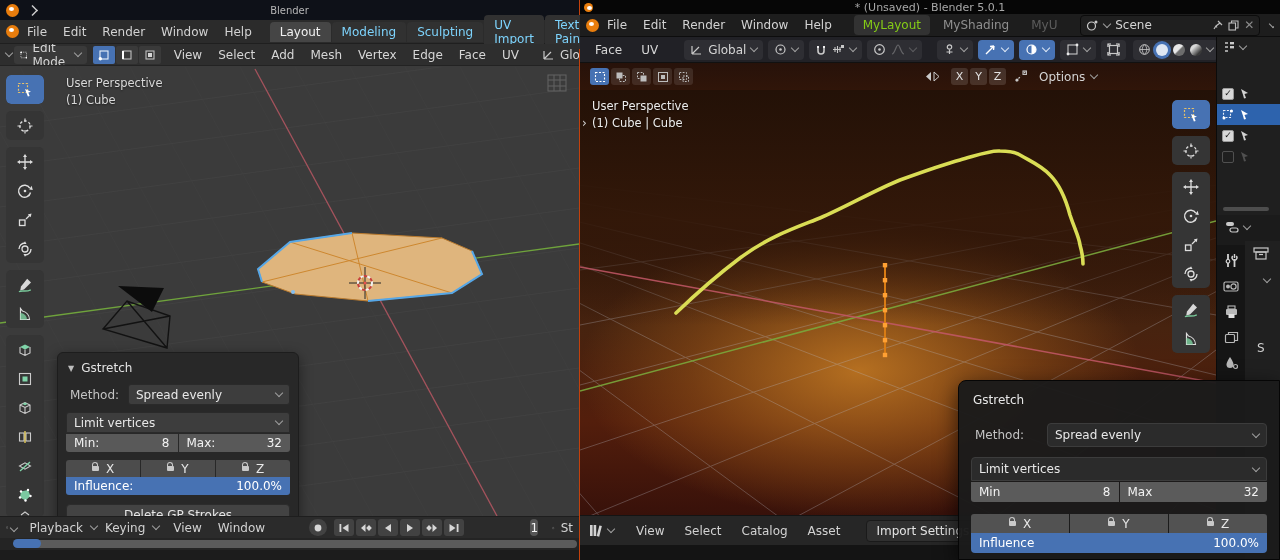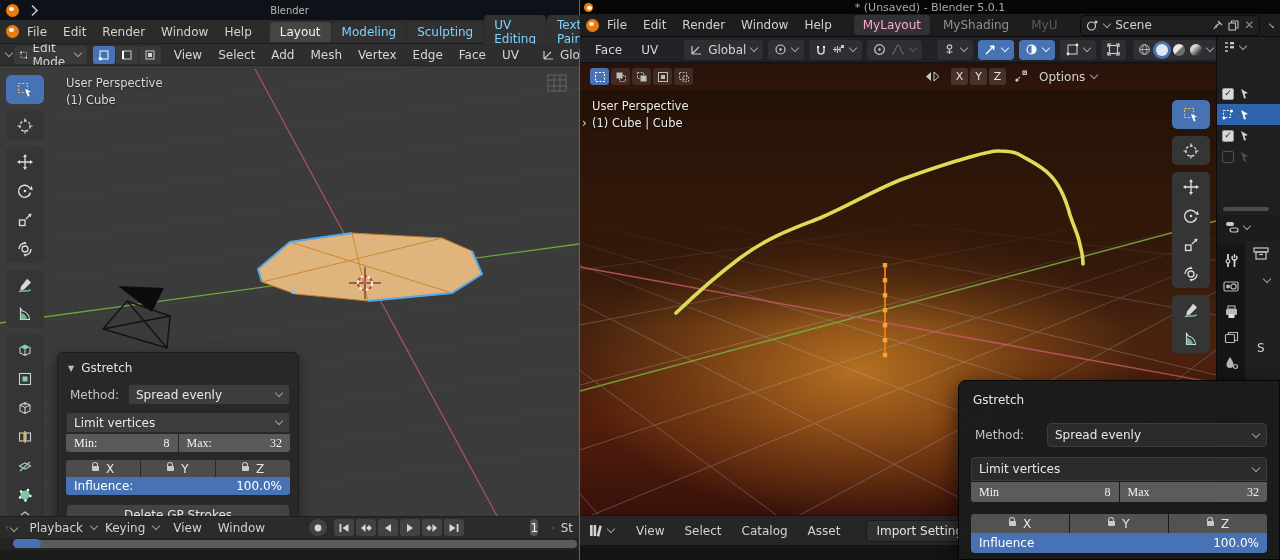--- a/index.html
+++ b/index.html
@@ -36,21 +36,21 @@
   .tgrp{background:#353535;border-radius:5px;overflow:hidden;margin-bottom:7px;display:flex;flex-direction:column;}
   .tbtn{width:38px;height:29px;display:flex;align-items:center;justify-content:center;}
   .tbtn.active{background:#4772b3;border-radius:5px;}
   
   .gpanel{position:absolute;left:57px;top:285px;width:242px;background:rgba(40,40,40,.96);border:1px solid #1d1d1d;border-radius:6px;padding:8px 8px 10px;box-sizing:border-box;box-shadow:0 4px 14px rgba(0,0,0,.45);}
   .gp-h{display:flex;align-items:center;gap:7px;color:#e3e3e3;margin:0 0 9px 2px;}
   .caret{font-size:8px;color:#bdbdbd;}
   .grow{display:flex;align-items:center;margin-bottom:7px;}
   .glabel{width:58px;color:#c3c3c3;padding-left:4px;}
   .gdrop{flex:1;display:flex;align-items:center;background:#3d3d3d;border:1px solid #2a2a2a;height:19px;border-radius:3px;padding:0 7px;color:#e8e8e8;justify-content:space-between;}
-  .minmax{display:flex;gap:1px;margin-top:1px;margin-bottom:8px;font-family:Liberation Serif, serif;}
+  .minmax{display:flex;gap:1px;margin-top:1px;margin-bottom:8px;}
   .mcell{flex:1;background:#595959;height:18px;display:flex;align-items:center;justify-content:space-between;padding:0 8px;color:#f2f2f2;}
   .mcell:first-child{border-radius:0 0 0 3px;}
   .mcell:last-child{border-radius:0 0 3px 0;}
   .xyz{display:flex;gap:1px;}
   .xcell{flex:1;background:#4c4c4c;height:17px;display:flex;align-items:center;gap:7px;justify-content:center;color:#e8e8e8;}
   .xcell:first-child{border-radius:3px 0 0 0;}
   .xcell:last-child{border-radius:0 3px 0 0;}
   .lockic{width:7px;height:5px;background:#c9c9c9;position:relative;border-radius:1px;flex:none;}
   .lockic::before{content:"";position:absolute;left:0px;top:-4px;width:4px;height:4px;border:1.3px solid #c9c9c9;border-bottom:none;border-radius:3px 3px 0 0;}
   .infl{background:#4772b3;height:18px;display:flex;align-items:center;justify-content:space-between;padding:0 8px;color:#fff;border-radius:0 0 3px 3px;margin-bottom:9px;}
@@ -65,21 +65,21 @@
   .scr-knob{position:absolute;left:24px;top:2px;width:9px;height:8px;background:#3a3a3a;border-radius:50%;}
   .scr-blue{position:absolute;left:13px;top:1px;width:28px;height:9px;background:#4772b3;border-radius:5px;}
   .lw-bot{position:absolute;left:0;top:550px;width:100%;height:10px;background:#1c1c1c;}
 
   
   .win-r{position:absolute;left:580px;top:0;width:700px;height:560px;background:#1b1b1b;}
   .rw-title{position:absolute;left:0;top:0;width:100%;height:14px;background:#060606;display:flex;align-items:center;}
   .rw-title .ttl{position:absolute;left:0;right:0;text-align:center;font-size:11px;color:#a8a8a8;}
   .rw-menu{position:absolute;left:0;top:14px;width:100%;height:23px;background:#1d1d1d;border-bottom:1px solid #0d0d0d;display:flex;align-items:center;padding:0 6px;box-sizing:border-box;overflow:hidden;}
   .rtab{padding:3px 9px;border-radius:4px;color:#8f8f8f;}
-  .rtab.active{background:#323232;color:#f9a8d4;}
+  .rtab.active{background:#323232;color:#84cc16;}
   .rtab.cut{max-width:24px;overflow:hidden;opacity:.55;white-space:nowrap;}
   .field{display:flex;align-items:center;background:#1f1f1f;border:1px solid #0c0c0c;border-radius:4px;height:19px;padding:0 5px;gap:5px;}
   .rw-vph{position:absolute;left:0;top:37px;width:100%;height:26px;background:#212126;border-bottom:1px solid #111;display:flex;align-items:center;gap:5px;padding:0 8px;box-sizing:border-box;overflow:hidden;}
   .chip{display:flex;align-items:center;gap:5px;background:#2e2e33;border-radius:4px;height:20px;padding:0 6px;}
   .chip.blue{background:#4772b3;}
   .shadegrp{display:flex;align-items:center;background:#2e2e33;border-radius:4px;height:20px;padding:0 5px;gap:5px;margin-left:2px;}
   .sph{width:12px;height:12px;border-radius:50%;}
   .rw-tset{position:absolute;left:0;top:63px;width:636px;height:27px;background:linear-gradient(180deg,#27120a,#301509);display:flex;align-items:center;padding:0 10px;box-sizing:border-box;}
   .selmini{display:flex;gap:2px;}
   .smb{width:19px;height:17px;background:rgba(255,255,255,.10);border-radius:3px;display:flex;align-items:center;justify-content:center;}
@@ -138,21 +138,21 @@
       <span class="blogo"></span>
       <span class="mi">File</span>
       <span class="mi">Edit</span>
       <span class="mi">Render</span>
       <span class="mi">Window</span>
       <span class="mi">Help</span>
       <div class="tabs">
         <span class="tab active">Layout</span>
         <span class="tab">Modeling</span>
         <span class="tab">Sculpting</span>
-        <span class="tab">UV Editing</span>
+        <span class="tab">UV Import</span>
         <span class="tab">Texture Paint</span>
       </div>
       <div class="r" style="margin-left:auto;gap:4px;overflow:hidden;white-space:nowrap;">
         <svg width="14" height="14" viewBox="0 0 14 14">
             <circle cx="6" cy="7" r="4.5" fill="none" stroke="#c9c9c9" stroke-width="1.2"></circle>
             <circle cx="10.5" cy="3.5" r="1.6" fill="#c9c9c9"></circle>
           </svg>
 
       </div>
     </div>

